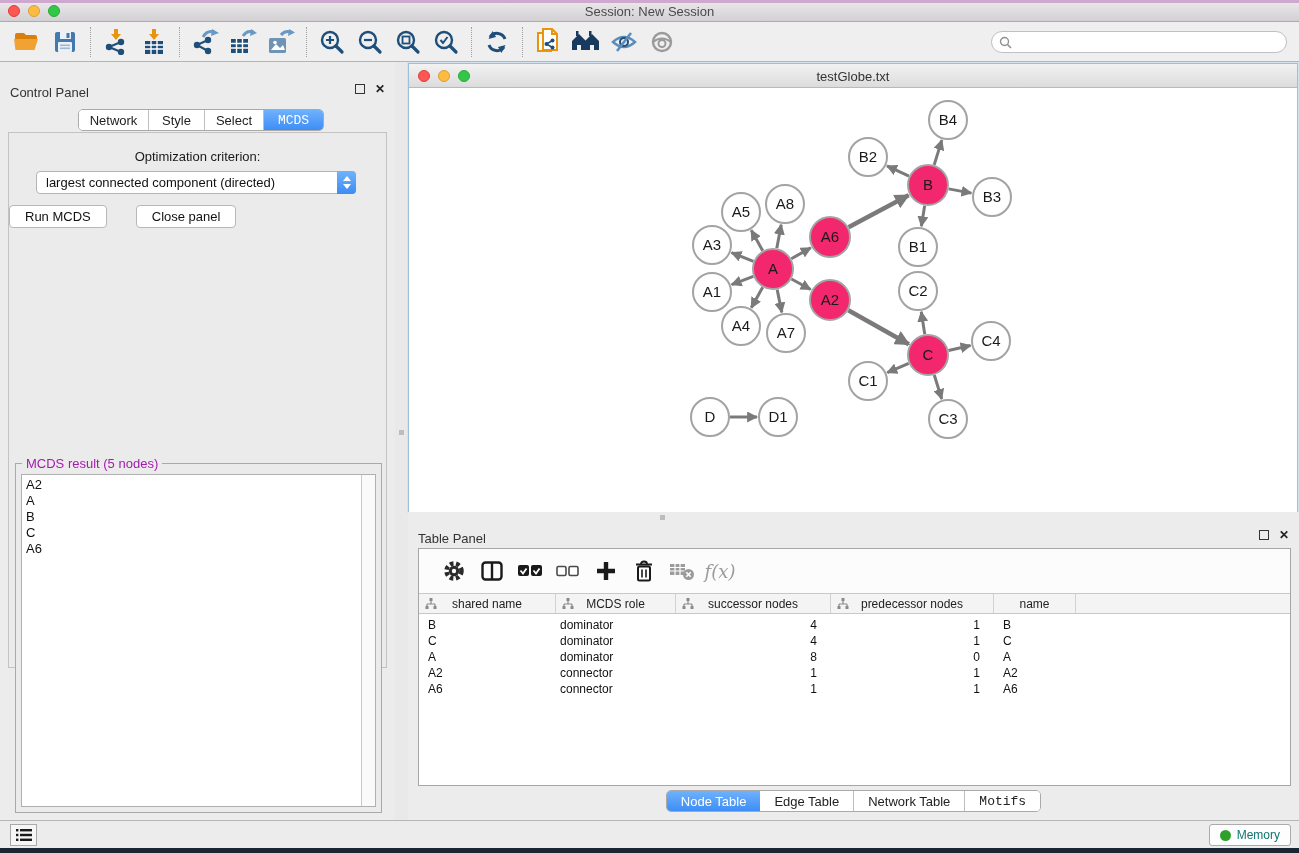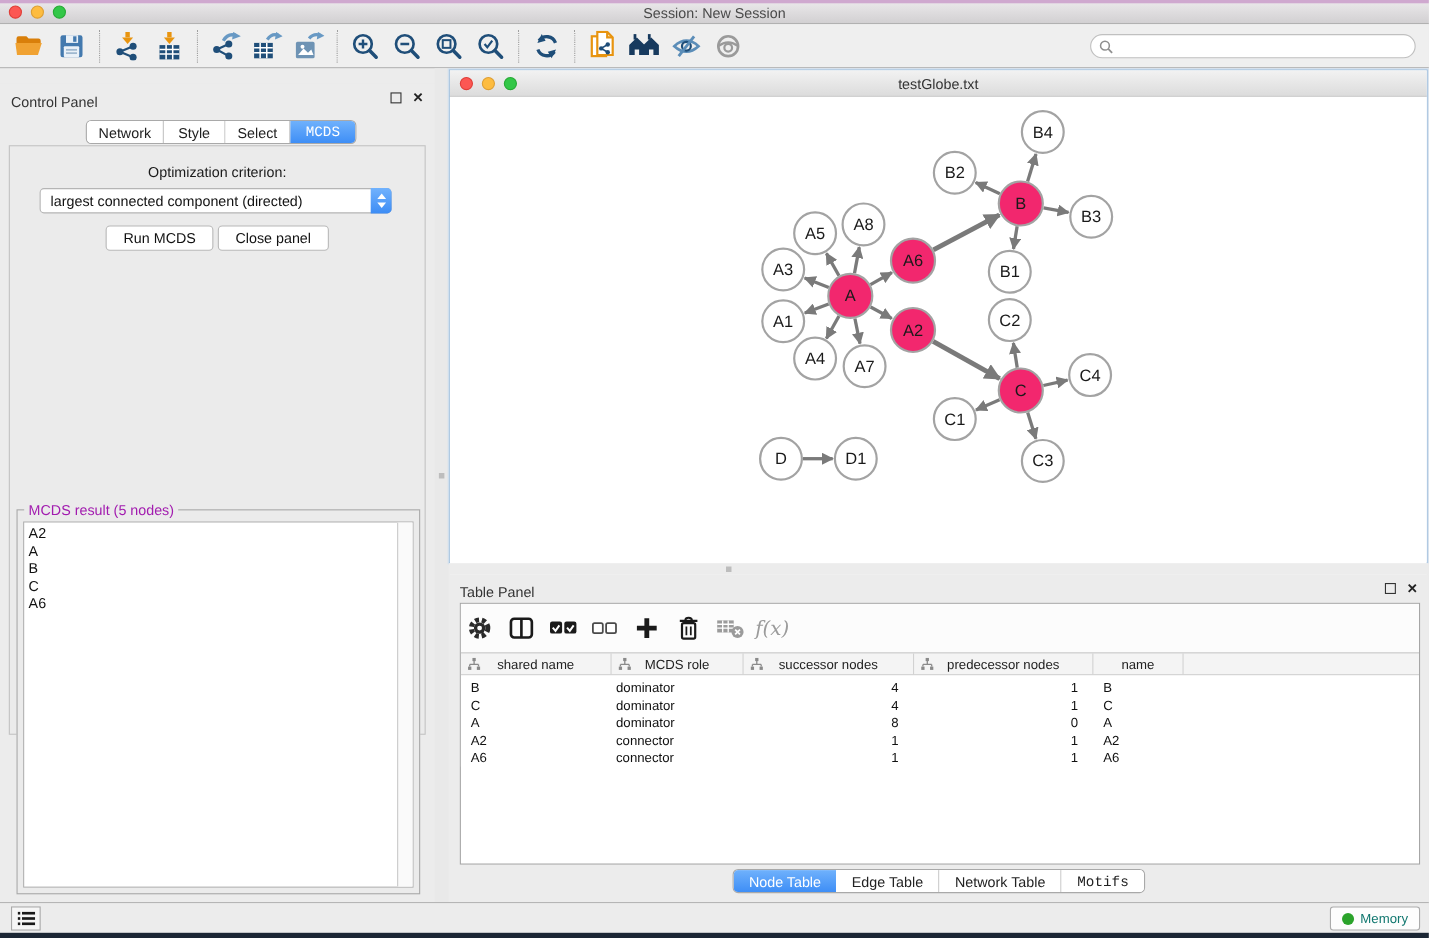--- a/index.html
+++ b/index.html
@@ -49,21 +49,21 @@
   .cp-card { position:absolute; left:8px; top:56px; width:379px; height:536px;
     background:#EBEBEB; border:1px solid #C3C3C3; }
   .opt-label { position:absolute; top:16px; width:100%; text-align:center; font-size:13px; color:#1A1A1A; }
   .dropdown { position:absolute; left:27px; top:38px; width:320px; height:23px; background:#fff;
     border:1px solid #B5B5B5; border-radius:4px; display:flex; align-items:center; cursor:default; }
   .dropdown .dd-text { flex:1; padding-left:9px; font-size:13px; color:#111; white-space:nowrap; overflow:hidden; }
   .dd-stepper { width:19px; height:23px; margin:-1px -1px 0 0; border-radius:0 4px 4px 0;
     background:linear-gradient(#71B2FD,#3C8CF5); display:flex; flex-direction:column; align-items:center; justify-content:center; gap:3px; }
   .tri-up { width:0; height:0; border-left:4px solid transparent; border-right:4px solid transparent; border-bottom:5px solid #fff; }
   .tri-down { width:0; height:0; border-left:4px solid transparent; border-right:4px solid transparent; border-top:5px solid #fff; }
-  .btn-row { position:absolute; top:72px; width:100%; display:flex; justify-content:center; gap:4px; }
+  .btn-row { position:absolute; top:72px; width:100%; display:flex; gap:29px; }
   .push-btn { background:#fff; border:1px solid #B8B8B8; border-radius:4px; height:23px; padding:0 15px;
     font-size:13px; color:#111; font-family:"Liberation Sans",sans-serif; cursor:default; }
 
   .mcds-fieldset { position:absolute; left:6px; top:330px; width:367px; height:350px;
     border:1px solid #A9A9A9; background:#EBEBEB; }
   .fs-legend { position:absolute; left:6px; top:-8px; background:#EBEBEB; padding:0 4px; font-size:13px; color:#a21caf; }
   .listbox { position:absolute; left:5px; top:10px; right:5px; bottom:5px; background:#fff; border:1px solid #B0B0B0; display:flex; }
   .list-inner { flex:1; padding:2px 0 0 4px; overflow:hidden; }
   .list-item { font-size:13px; line-height:16px; color:#111; }
   .list-scroll { width:14px; border-left:1px solid #C9C9C9; background:#FAFAFA; }
@@ -81,21 +81,21 @@
   .net-canvas { position:relative; width:100%; height:519px; background:#fff; }
   .resize-grip { position:absolute; right:2px; bottom:2px; }
 
   .h-divider { position:absolute; left:408px; top:512px; width:891px; height:10px; background:#ECECEC; }
   .h-grip { position:absolute; left:252px; top:3px; width:5px; height:5px; background:#BDBDBD; }
 
   
   .table-panel { position:absolute; left:408px; top:522px; width:891px; height:298px; background:#ECECEC; }
   .table-panel .panel-header .ph-title { left:10px; }
   .table-wrap { position:absolute; left:10px; top:26px; width:873px; height:238px; background:#fff; border:1px solid #A6A6A6; }
-  .t-toolbar { height:44px; background:#FCFCFC; display:flex; align-items:center; padding-left:0; gap:4px; }
+  .t-toolbar { height:44px; background:#FCFCFC; display:flex; align-items:center; padding-left:18px; gap:4px; }
   .t-tb-btn { width:34px; height:34px; display:flex; align-items:center; justify-content:center; }
   .fx { font-family:"DejaVu Serif", serif; font-style:italic; font-size:18px; color:#9B9B9B; }
   .t-header { height:21px; background:#F4F4F4; border-top:1px solid #C8C8C8; border-bottom:1px solid #C8C8C8; display:flex; }
   .th-cell { display:flex; align-items:center; justify-content:center; gap:6px; font-size:12px; color:#222;
     border-right:1px solid #D2D2D2; position:relative; }
   .th-cell .tree-ic { position:absolute; left:6px; top:4px; }
   .c0 { width:137px; } .c1 { width:120px; } .c2 { width:155px; } .c3 { width:163px; } .c4 { width:82px; }
   .cf { flex:1; border-right:none !important; }
   .t-body { background:#fff; padding-top:3px; }
   .t-row { display:flex; height:16px; }

